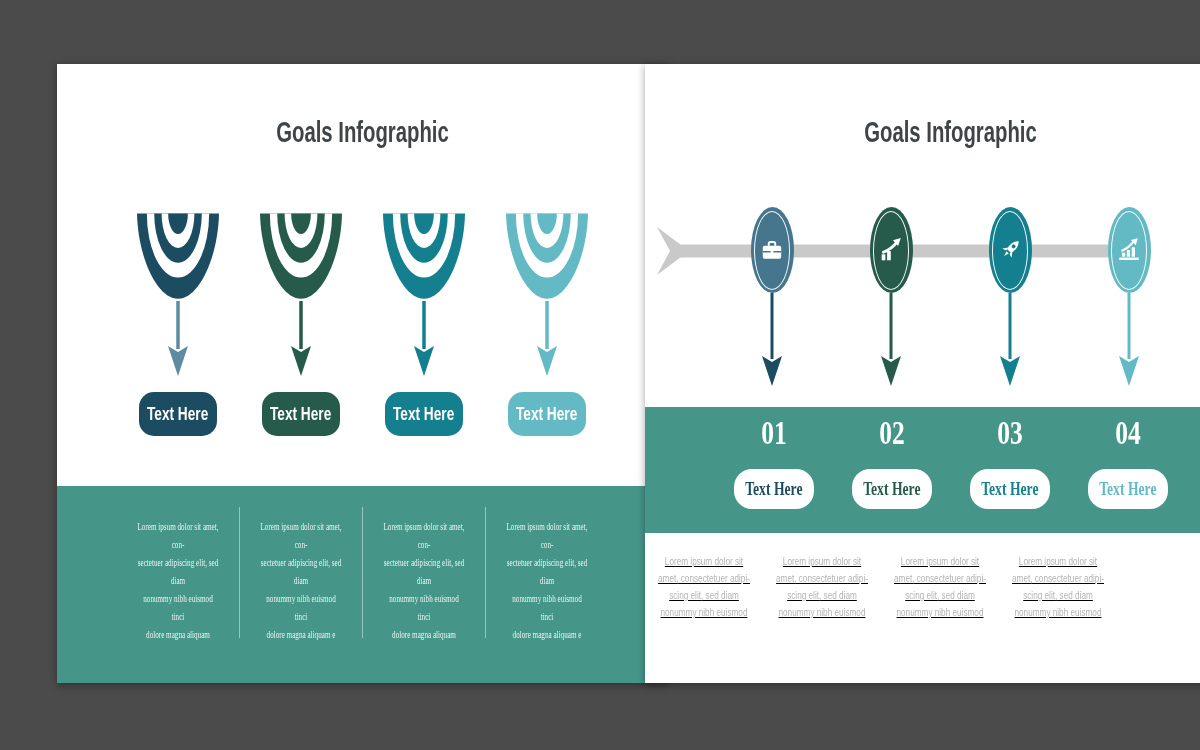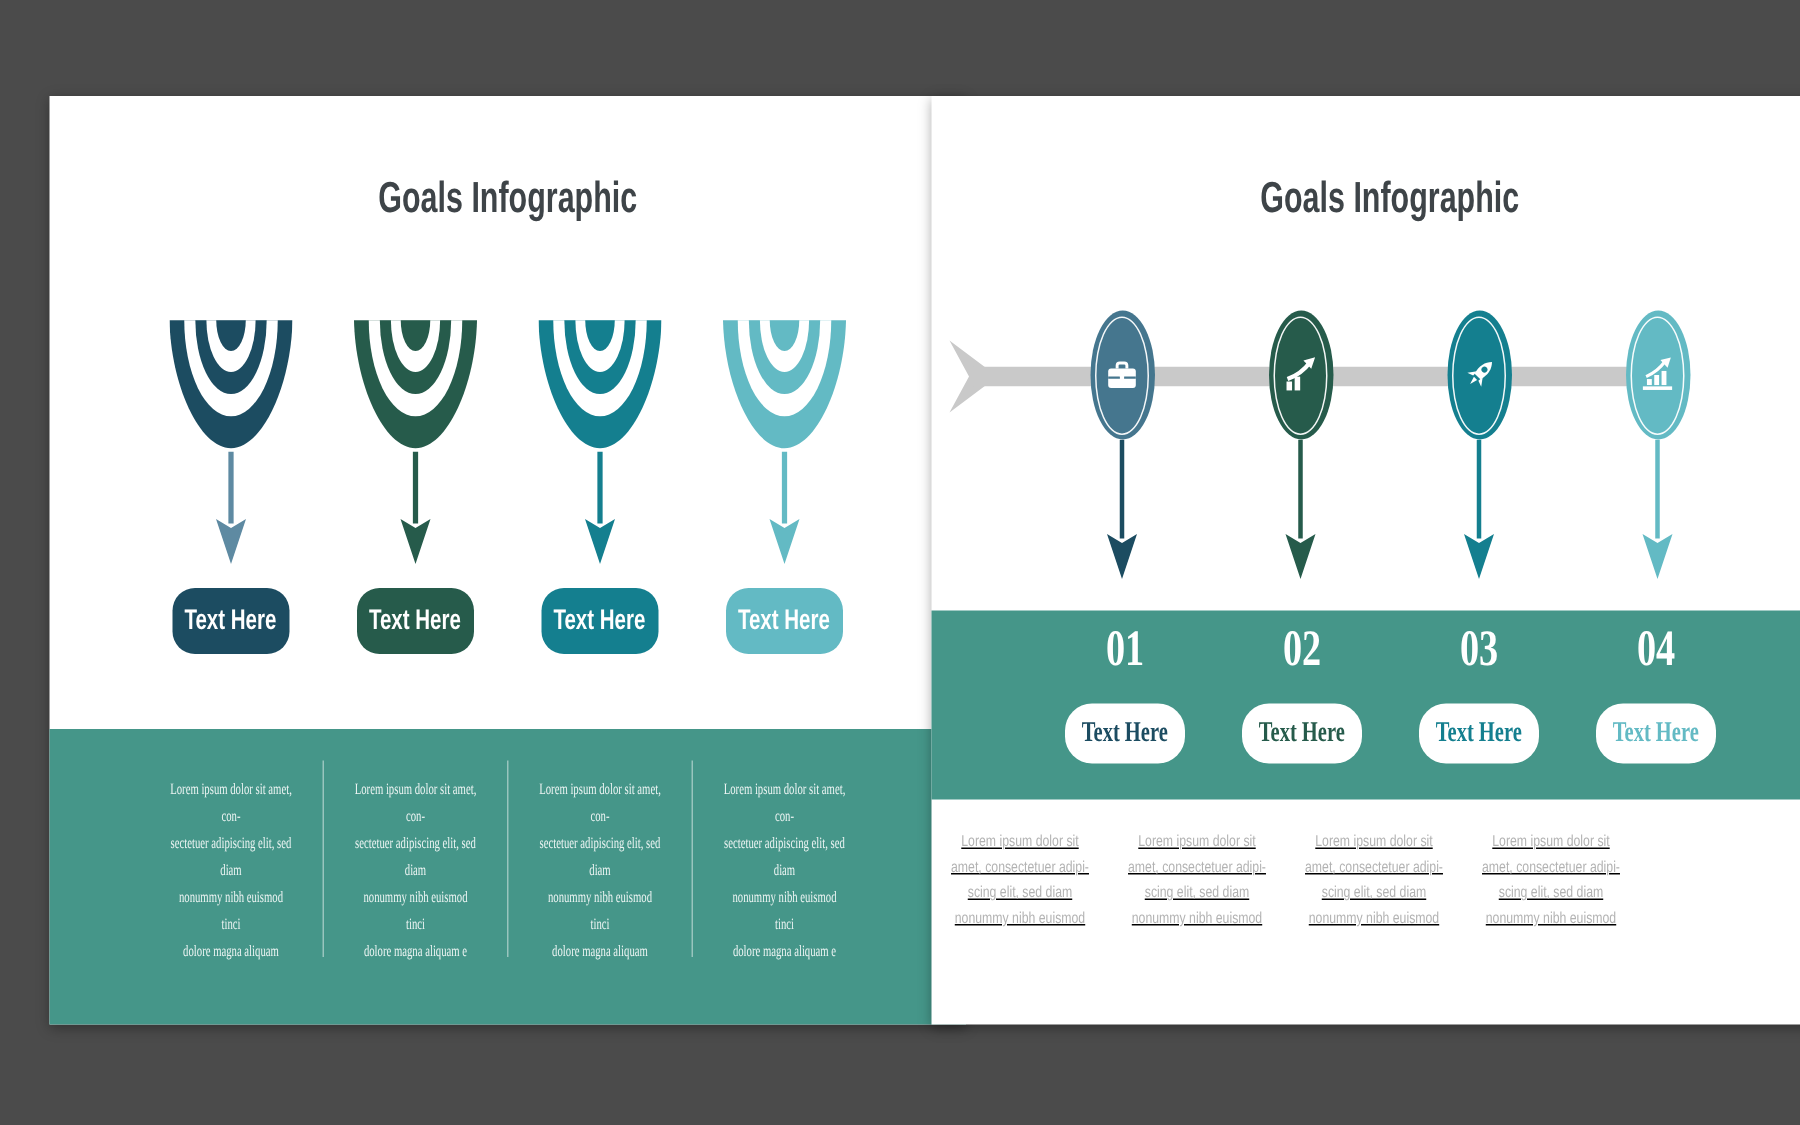--- a/index.html
+++ b/index.html
@@ -1,19 +1,19 @@
 <!DOCTYPE html>
 <html><head>
 <meta charset="utf-8">
 <style>
   html,body{margin:0;padding:0;}
   .stage{position:relative;width:1200px;height:750px;overflow:hidden;
          font-family:"Liberation Sans",sans-serif;}
   .card{position:absolute;top:64px;width:611px;height:619px;background:#ffffff;
-        box-shadow:0 2px 8px rgba(0,0,0,0.35);}
+        box-shadow:0 2px 8px rgba(0,0,0,0.35);margin-left:24px;}
   .card-left{left:33px;}
   .card-right{left:621px;}
   .slide-title{position:absolute;top:52px;left:0;right:0;margin:0;text-align:center;
         font-size:29px;font-weight:bold;color:#3e4448;transform:scaleX(0.70);transform-origin:50% 50%;}
   
   .targets-row{position:absolute;top:149px;left:0;right:0;display:flex;justify-content:center;gap:41px;}
   .target-item{width:82px;display:flex;flex-direction:column;align-items:center;}
   .target-svg{width:82px;height:88px;display:block;}
   .down-arrow{display:block;}
   .pill{margin-top:16px;width:78px;height:44px;border-radius:15px;display:flex;

